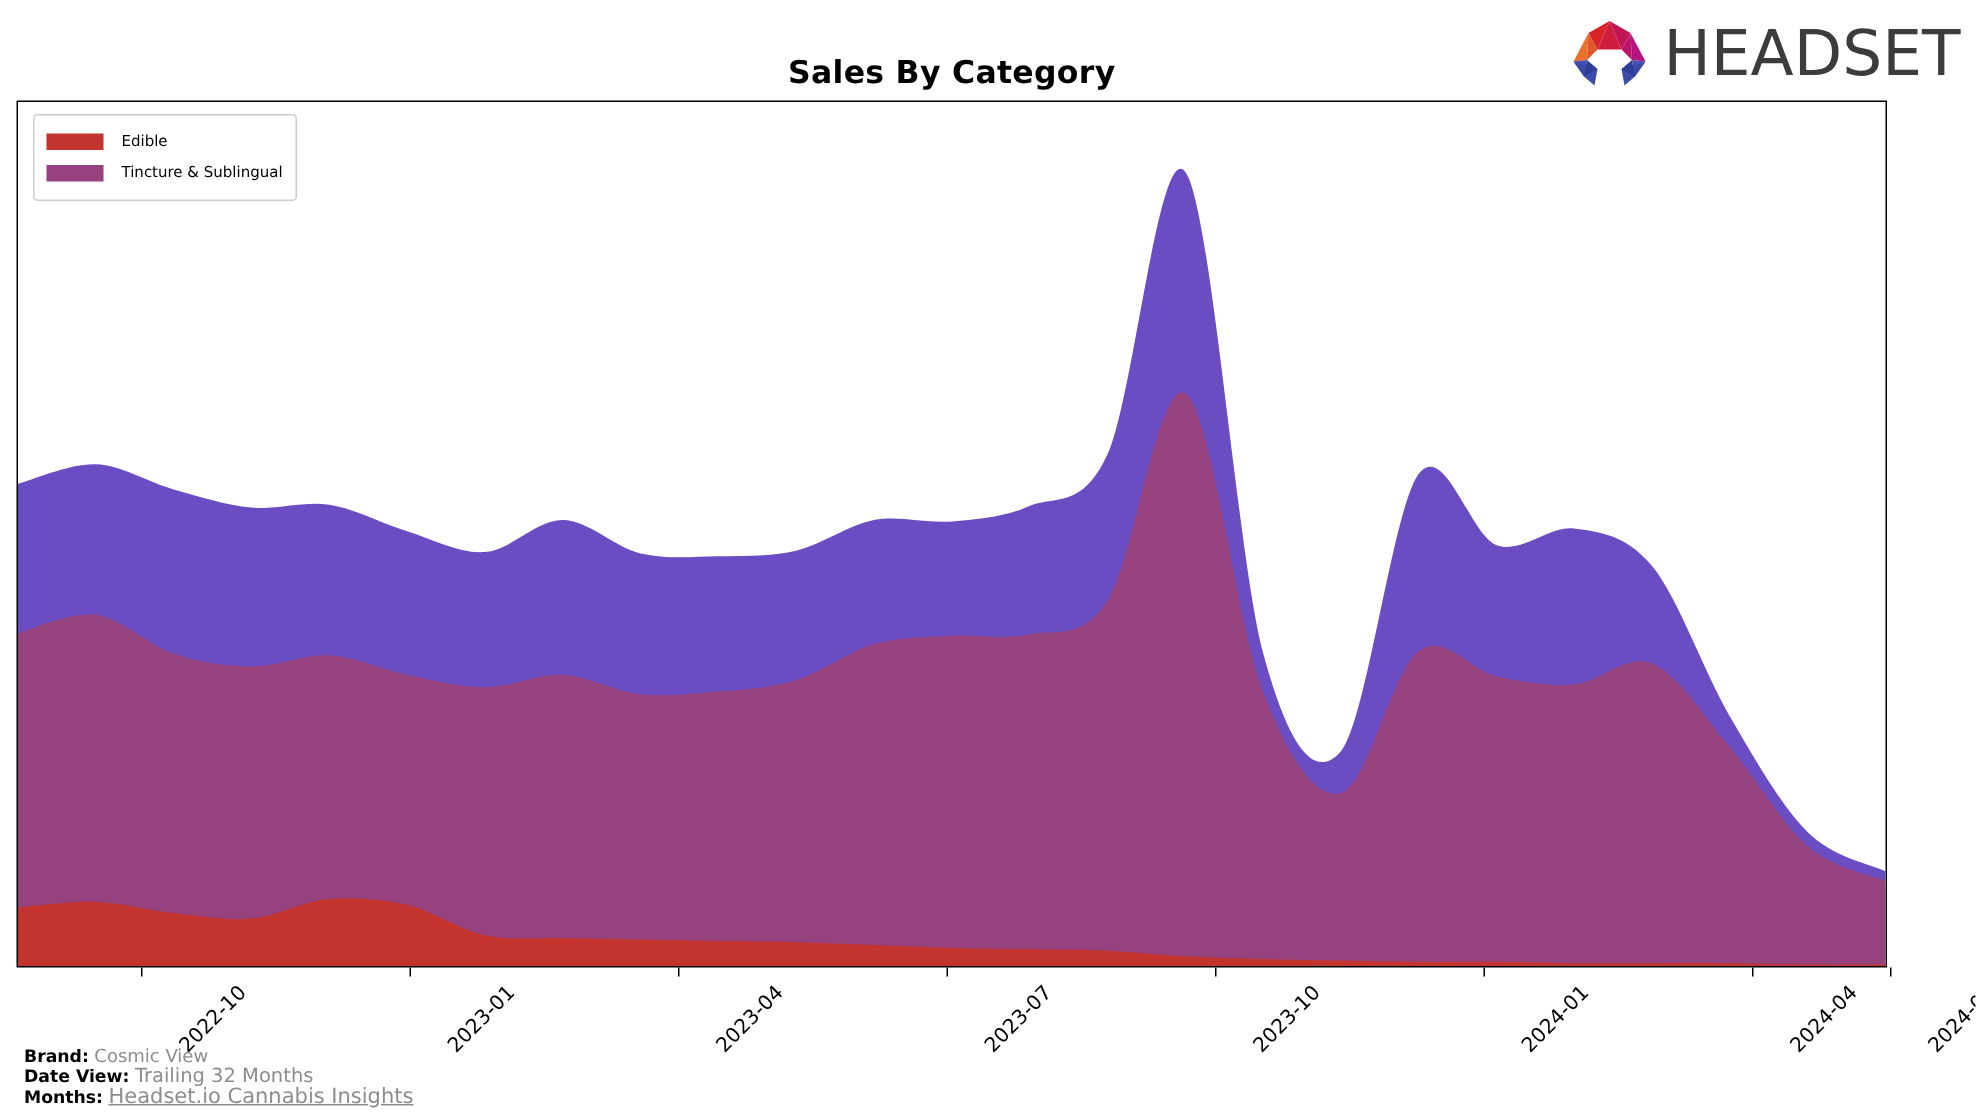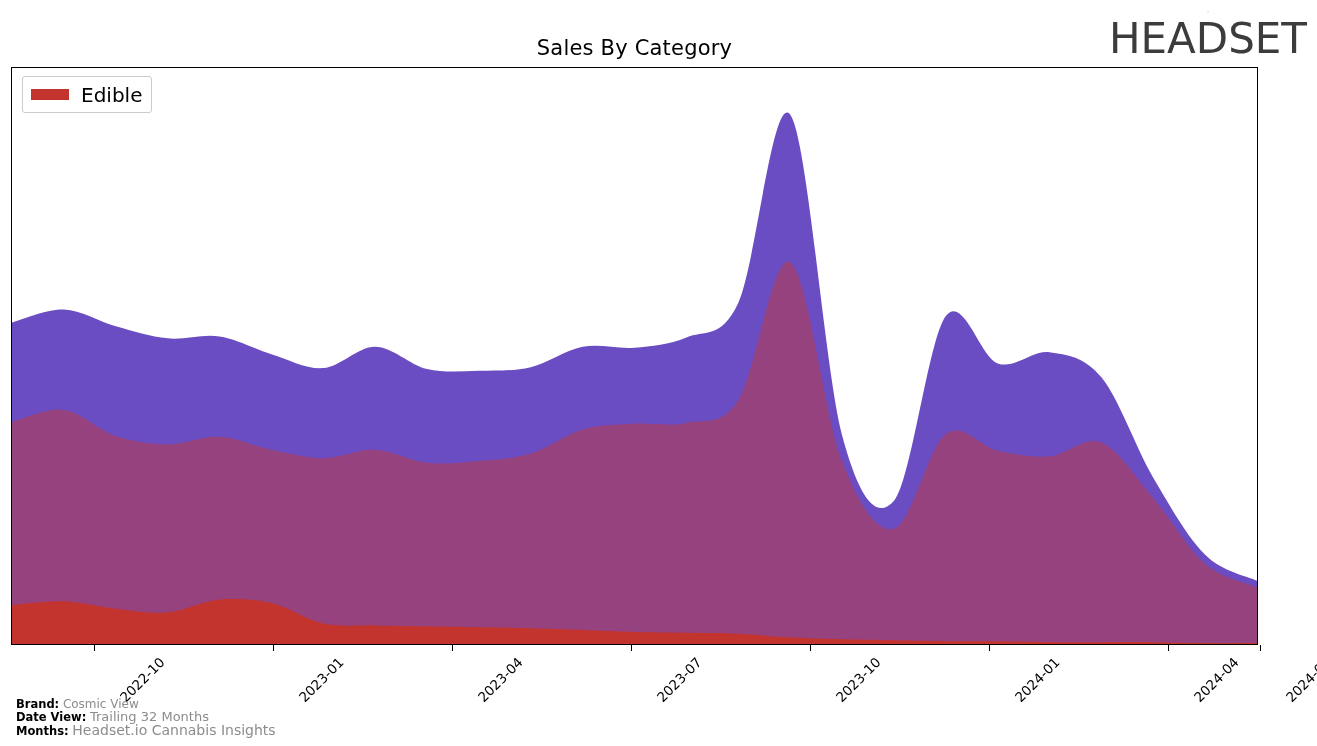--- a/index.html
+++ b/index.html
@@ -18,35 +18,34 @@
   }
 
   
   #chart-title {
     position: absolute;
     left: 0;
     top: 36px;
     width: 1269px;
     text-align: center;
     font-size: 21px;
-    font-weight: normal;
+    font-weight: bold;
     color: #000000;
     letter-spacing: 0.2px;
     font-family: "DejaVu Sans", sans-serif;
   }
 
   #brand-logo {
     position: absolute;
     right: 10px;
     top: 11px;
     height: 52px;
     display: flex;
     align-items: center;
     gap: 6px;
-    flex-direction: column;
   }
   #brand-logo .logo-mark {
     width: 60px;
     height: 52px;
     display: block;
   }
   #brand-logo .logo-word {
     font-size: 42px;
     font-weight: 400;
     letter-spacing: 0px;
@@ -92,21 +91,21 @@
     align-items: center;
     height: 21px;
   }
   #legend .swatch {
     width: 38px;
     height: 11px;
     margin-right: 12px;
     flex: none;
   }
   #legend .legend-label {
-    font-size: 20px;
+    font-size: 10px;
     color: #000000;
     font-family: "DejaVu Sans", sans-serif;
     white-space: nowrap;
   }
 
   
   #x-axis {
     position: absolute;
     left: 11px;
     top: 645px;
@@ -146,21 +145,21 @@
   }
   #footer-meta .meta-key {
     font-weight: bold;
     color: #000000;
   }
   #footer-meta .meta-val {
     color: #8c8c8c;
   }
   #footer-meta .r-brand .meta-val { font-size: 12px; }
   #footer-meta .r-date .meta-val  { font-size: 13px; }
-  #footer-meta .r-src .meta-val   { font-size: 14px; }
+  #footer-meta .r-src .meta-val   { font-size: 14px; text-decoration: underline; }
 </style>
 </head>
 <body>
 
 <div id="chart-title">Sales By Category</div>
 
 <div id="brand-logo">
   <svg class="logo-mark" viewBox="0 0 60 52">
     <polygon points="30,3 16,11 22,22" fill="#D8232A"></polygon>
     <polygon points="30,3 44,11 38,22" fill="#BF1655"></polygon>
@@ -188,20 +187,24 @@
     <path id="band-tincture" d="M 0.00 355.19 C 8.66 353.17, 34.64 340.74, 51.96 343.07 C 69.28 345.40, 86.60 363.43, 103.92 369.17 C 121.24 374.92, 138.56 377.41, 155.88 377.56 C 173.19 377.72, 190.51 369.17, 207.83 370.11 C 225.15 371.04, 242.47 379.58, 259.79 383.16 C 277.11 386.73, 294.43 391.55, 311.75 391.55 C 329.07 391.55, 346.39 382.38, 363.71 383.16 C 381.03 383.93, 398.35 394.35, 415.67 396.21 C 432.99 398.07, 450.31 395.90, 467.63 394.35 C 484.94 392.79, 502.26 392.17, 519.58 386.89 C 536.90 381.60, 554.22 367.62, 571.54 362.65 C 588.86 357.68, 606.18 358.14, 623.50 357.05 C 640.82 355.97, 658.14 360.01, 675.46 356.12 C 692.78 352.24, 710.10 360.63, 727.42 333.75 C 744.74 306.87, 762.06 184.74, 779.38 194.84 C 796.69 204.94, 814.01 349.75, 831.33 394.35 C 848.65 438.94, 865.97 466.91, 883.29 462.40 C 900.61 457.89, 917.93 380.36, 935.25 367.31 C 952.57 354.26, 969.89 380.36, 987.21 384.09 C 1004.53 387.82, 1021.85 391.08, 1039.17 389.68 C 1056.49 388.29, 1073.81 368.71, 1091.13 375.70 C 1108.44 382.69, 1125.76 411.28, 1143.08 431.64 C 1160.40 451.99, 1177.72 482.91, 1195.04 497.83 C 1212.36 512.74, 1238.34 517.25, 1247.00 521.13 L 1247 582 L 0 582 Z" fill="#96427E"></path>
 
     <path id="band-edible" d="M 0.00 538.85 C 8.66 538.22, 34.64 534.49, 51.96 535.12 C 69.28 535.74, 86.60 540.71, 103.92 542.57 C 121.24 544.44, 138.56 547.86, 155.88 546.30 C 173.19 544.75, 190.51 534.81, 207.83 533.25 C 225.15 531.70, 242.47 532.94, 259.79 536.98 C 277.11 541.02, 294.43 553.76, 311.75 557.49 C 329.07 561.22, 346.39 558.89, 363.71 559.35 C 381.03 559.82, 398.35 559.98, 415.67 560.29 C 432.99 560.60, 450.31 560.91, 467.63 561.22 C 484.94 561.53, 502.26 561.69, 519.58 562.15 C 536.90 562.62, 554.22 563.39, 571.54 564.02 C 588.86 564.64, 606.18 565.41, 623.50 565.88 C 640.82 566.35, 658.14 566.50, 675.46 566.81 C 692.78 567.12, 710.10 566.97, 727.42 567.75 C 744.74 568.52, 762.06 570.54, 779.38 571.47 C 796.69 572.41, 814.01 572.87, 831.33 573.34 C 848.65 573.80, 865.97 573.96, 883.29 574.27 C 900.61 574.58, 917.93 575.05, 935.25 575.20 C 952.57 575.36, 969.89 575.05, 987.21 575.20 C 1004.53 575.36, 1021.85 575.98, 1039.17 576.14 C 1056.49 576.29, 1073.81 576.14, 1091.13 576.14 C 1108.44 576.14, 1125.76 575.98, 1143.08 576.14 C 1160.40 576.29, 1177.72 576.91, 1195.04 577.07 C 1212.36 577.22, 1238.34 577.07, 1247.00 577.07 L 1247 582 L 0 582 Z" fill="#C4342E"></path>
   </svg>
 
   <div id="legend">
     <div class="legend-row">
       <span class="swatch" style="background: rgb(196, 52, 46);"></span>
       <span class="legend-label">Edible</span>
     </div>
+    <div class="legend-row">
+      <span class="swatch" style="background: rgb(150, 66, 126);"></span>
+      <span class="legend-label">Tincture &amp; Sublingual</span>
+    </div>
   </div>
 </div>
 
 <div id="x-axis">
     <div class="tick-mark" style="left: 83px;"></div>
     <div class="tick-label" style="left: 89px;">2022-10</div>
     <div class="tick-mark" style="left: 262px;"></div>
     <div class="tick-label" style="left: 268px;">2023-01</div>
     <div class="tick-mark" style="left: 441px;"></div>
     <div class="tick-label" style="left: 447px;">2023-04</div>

